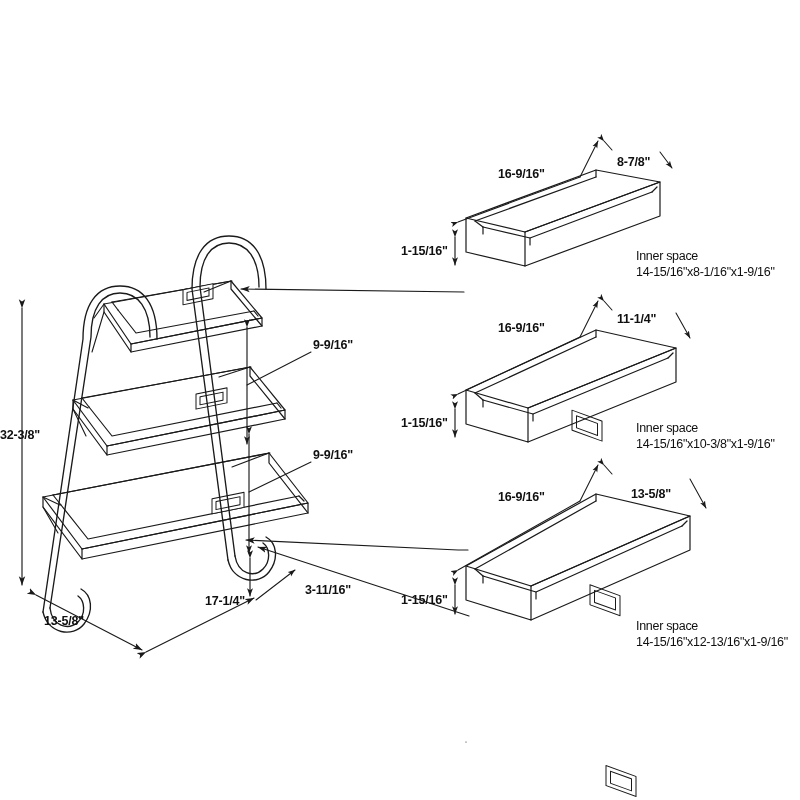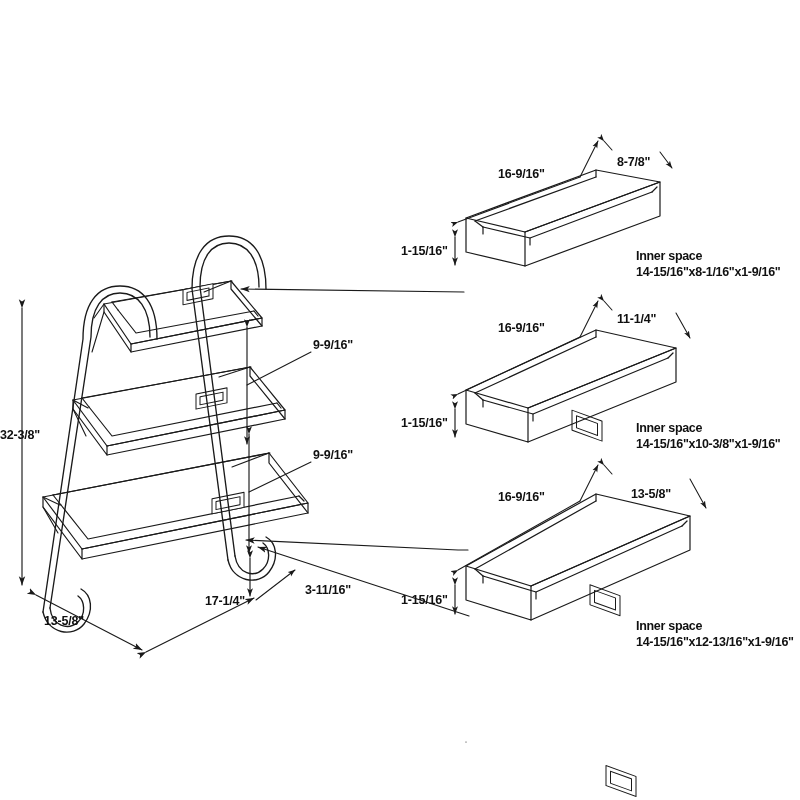--- a/index.html
+++ b/index.html
@@ -2,21 +2,21 @@
 <html><head>
 <meta charset="utf-8">
 <style>
   html,body{margin:0;padding:0;background:#ffffff;}
   body{width:800px;height:800px;overflow:hidden;
        font-family:"Liberation Sans",sans-serif;color:#111;}
   #stage{position:relative;width:800px;height:800px;background:#fff;}
   svg.draw{position:absolute;left:0;top:0;width:800px;height:800px;}
   .dimlabel{position:absolute;font-weight:bold;font-size:12.5px;color:#101010;
             letter-spacing:-0.2px;white-space:nowrap;line-height:1.18;}
-  .innerlabel{position:absolute;font-weight:bold;font-size:12.5px;color:#101010;
+  .innerlabel{position:absolute;font-weight:normal;font-size:12.5px;color:#101010;
               letter-spacing:-0.3px;white-space:nowrap;line-height:1.3;}
   .innerlabel .l1{display:block;}
   .innerlabel .l2{display:block;}
 </style>
 </head>
 <body>
 
 <div id="stage">
 
   <svg class="draw" viewBox="0 0 800 800">

